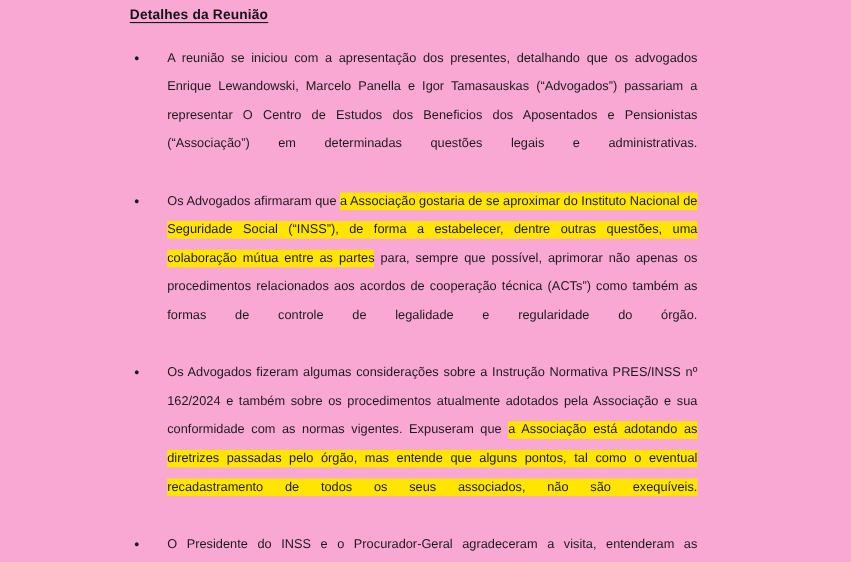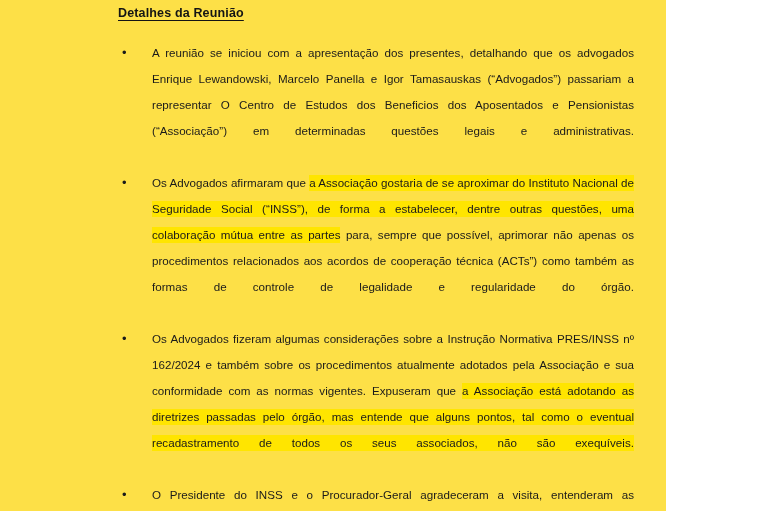--- a/index.html
+++ b/index.html
@@ -12,23 +12,23 @@
     width: 774px;
     height: 511px;
     overflow: hidden;
     font-family: "Liberation Sans", sans-serif;
     color: #1a1a1a;
     -webkit-font-smoothing: antialiased;
   }
 
   .page {
     position: relative;
-    width: 666px;
+    width: 774px;
     height: 511px;
-    background: #fde047;
+    background: #f9a8d4;
     box-sizing: border-box;
   }
 
   
   .doc-title {
     position: absolute;
     left: 118px;
     top: 6px;
     font-size: 12.5px;
     font-weight: bold;

